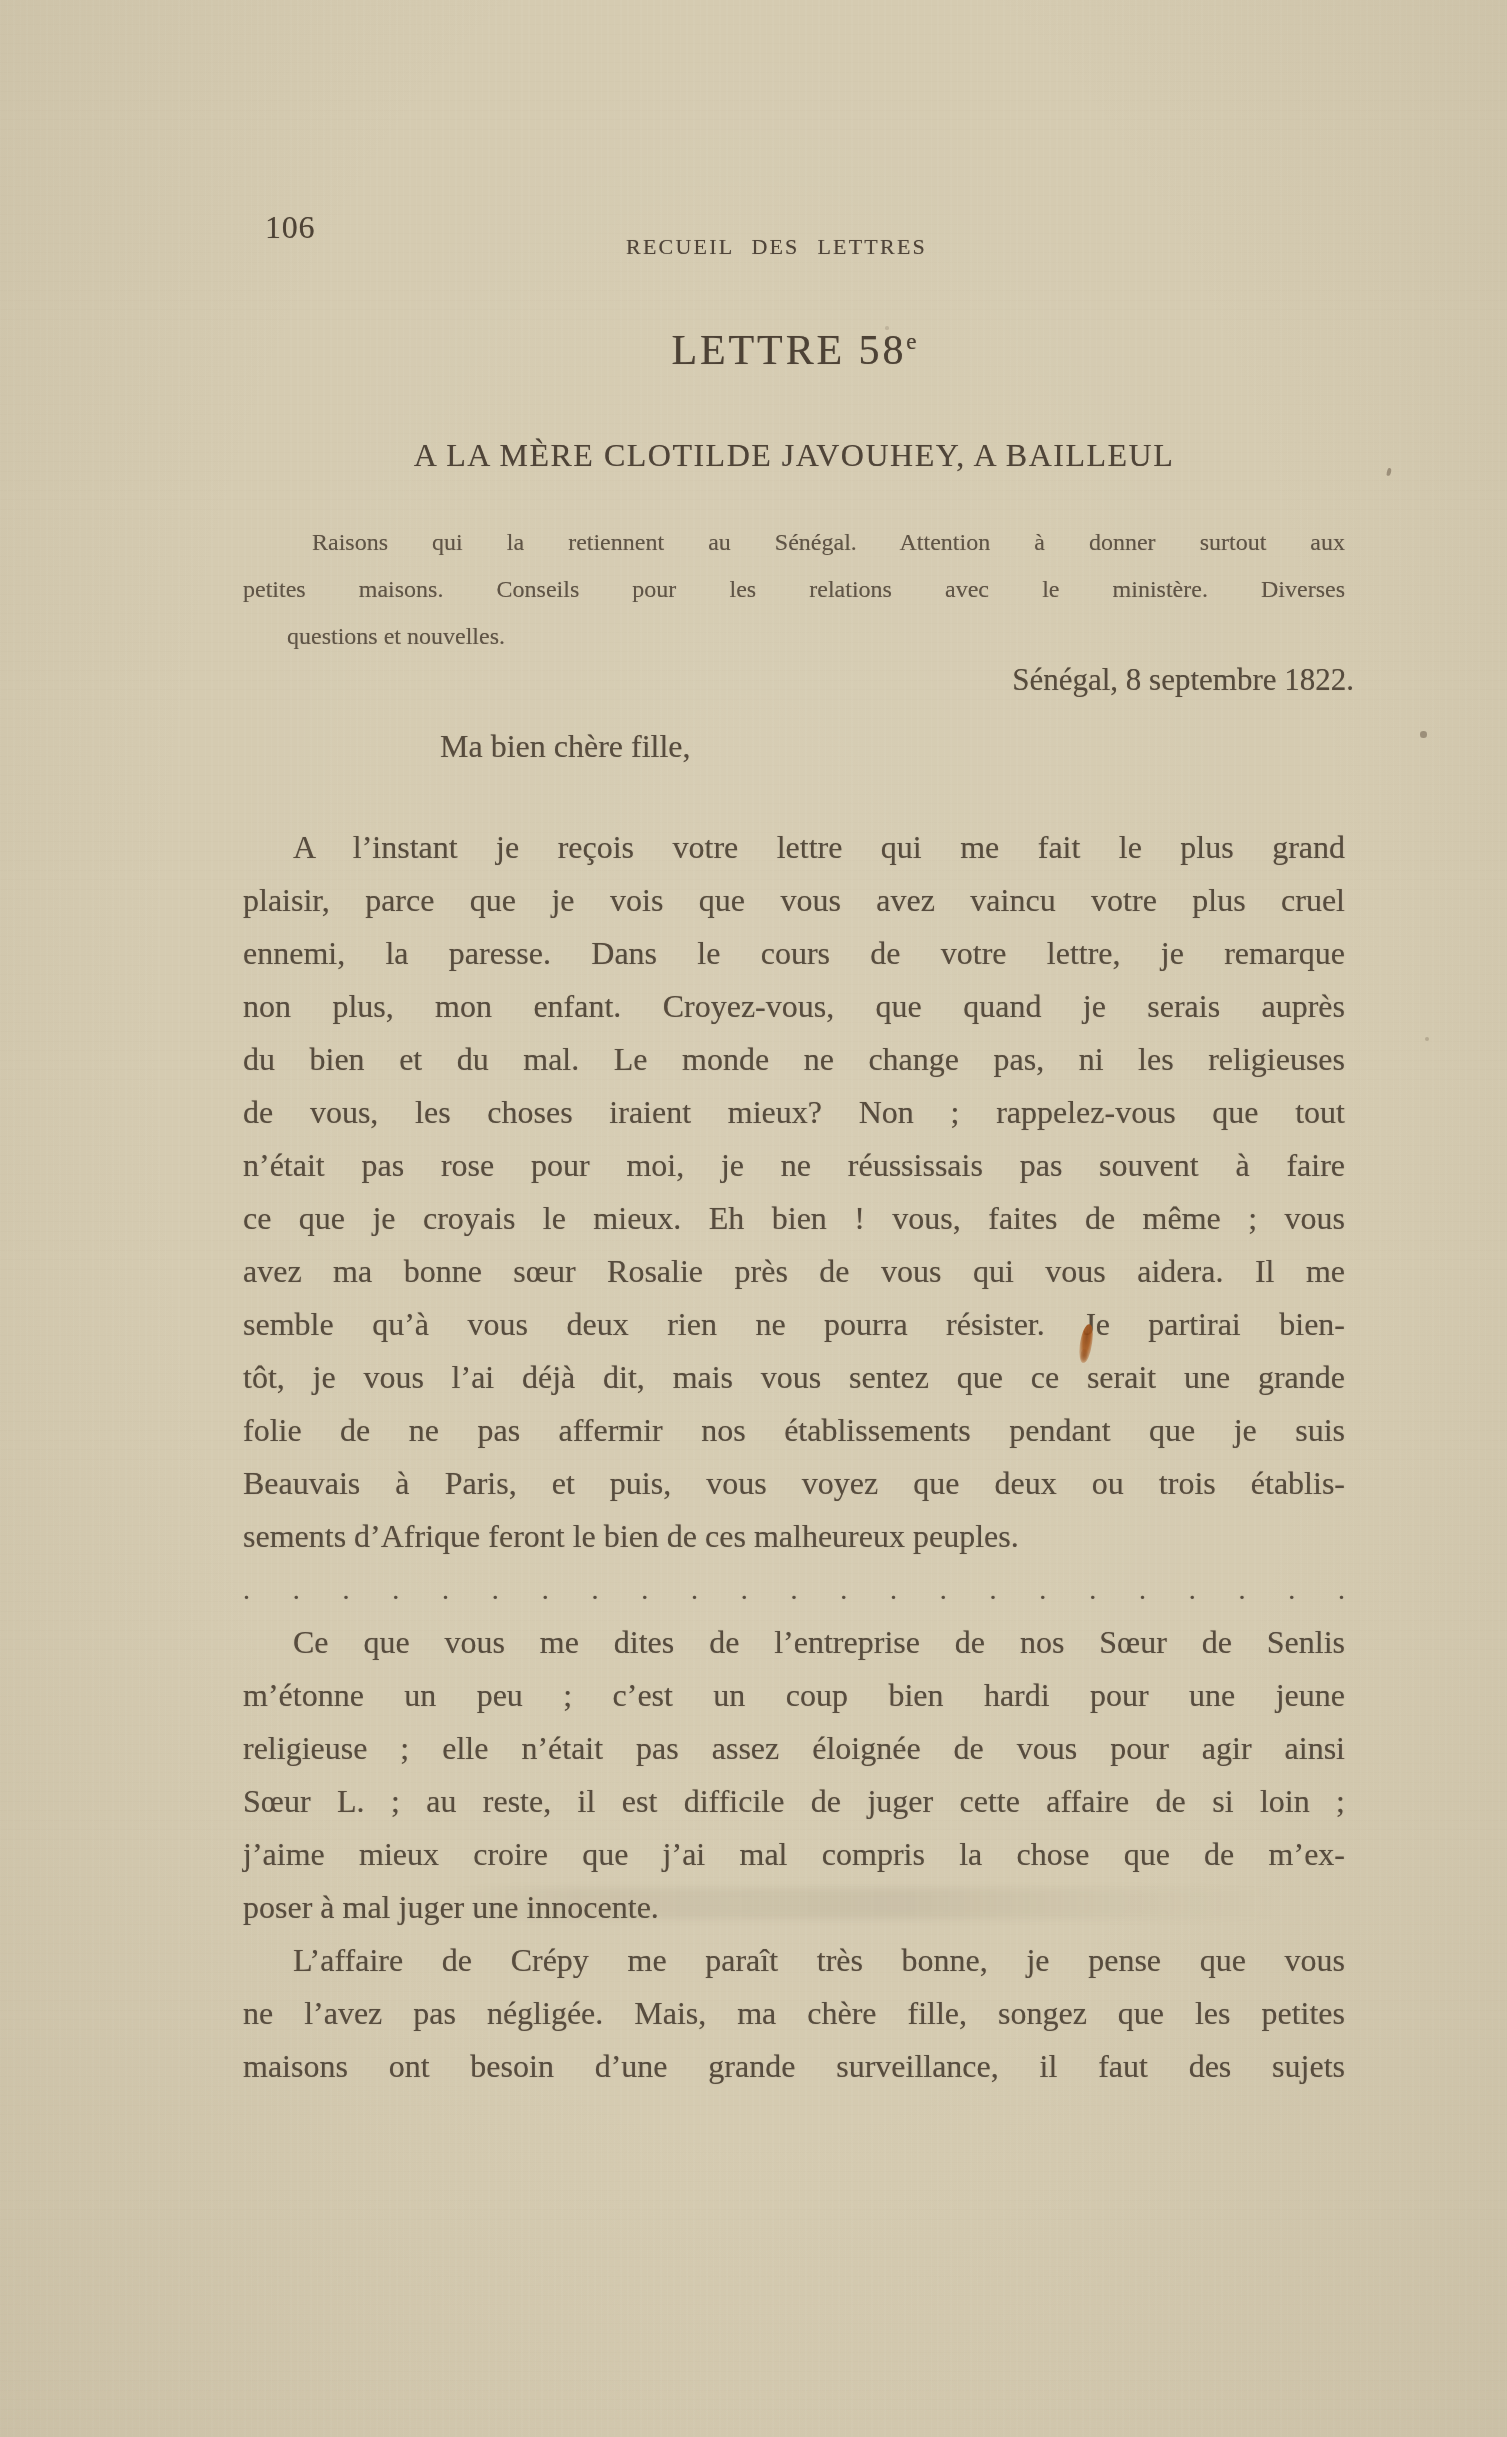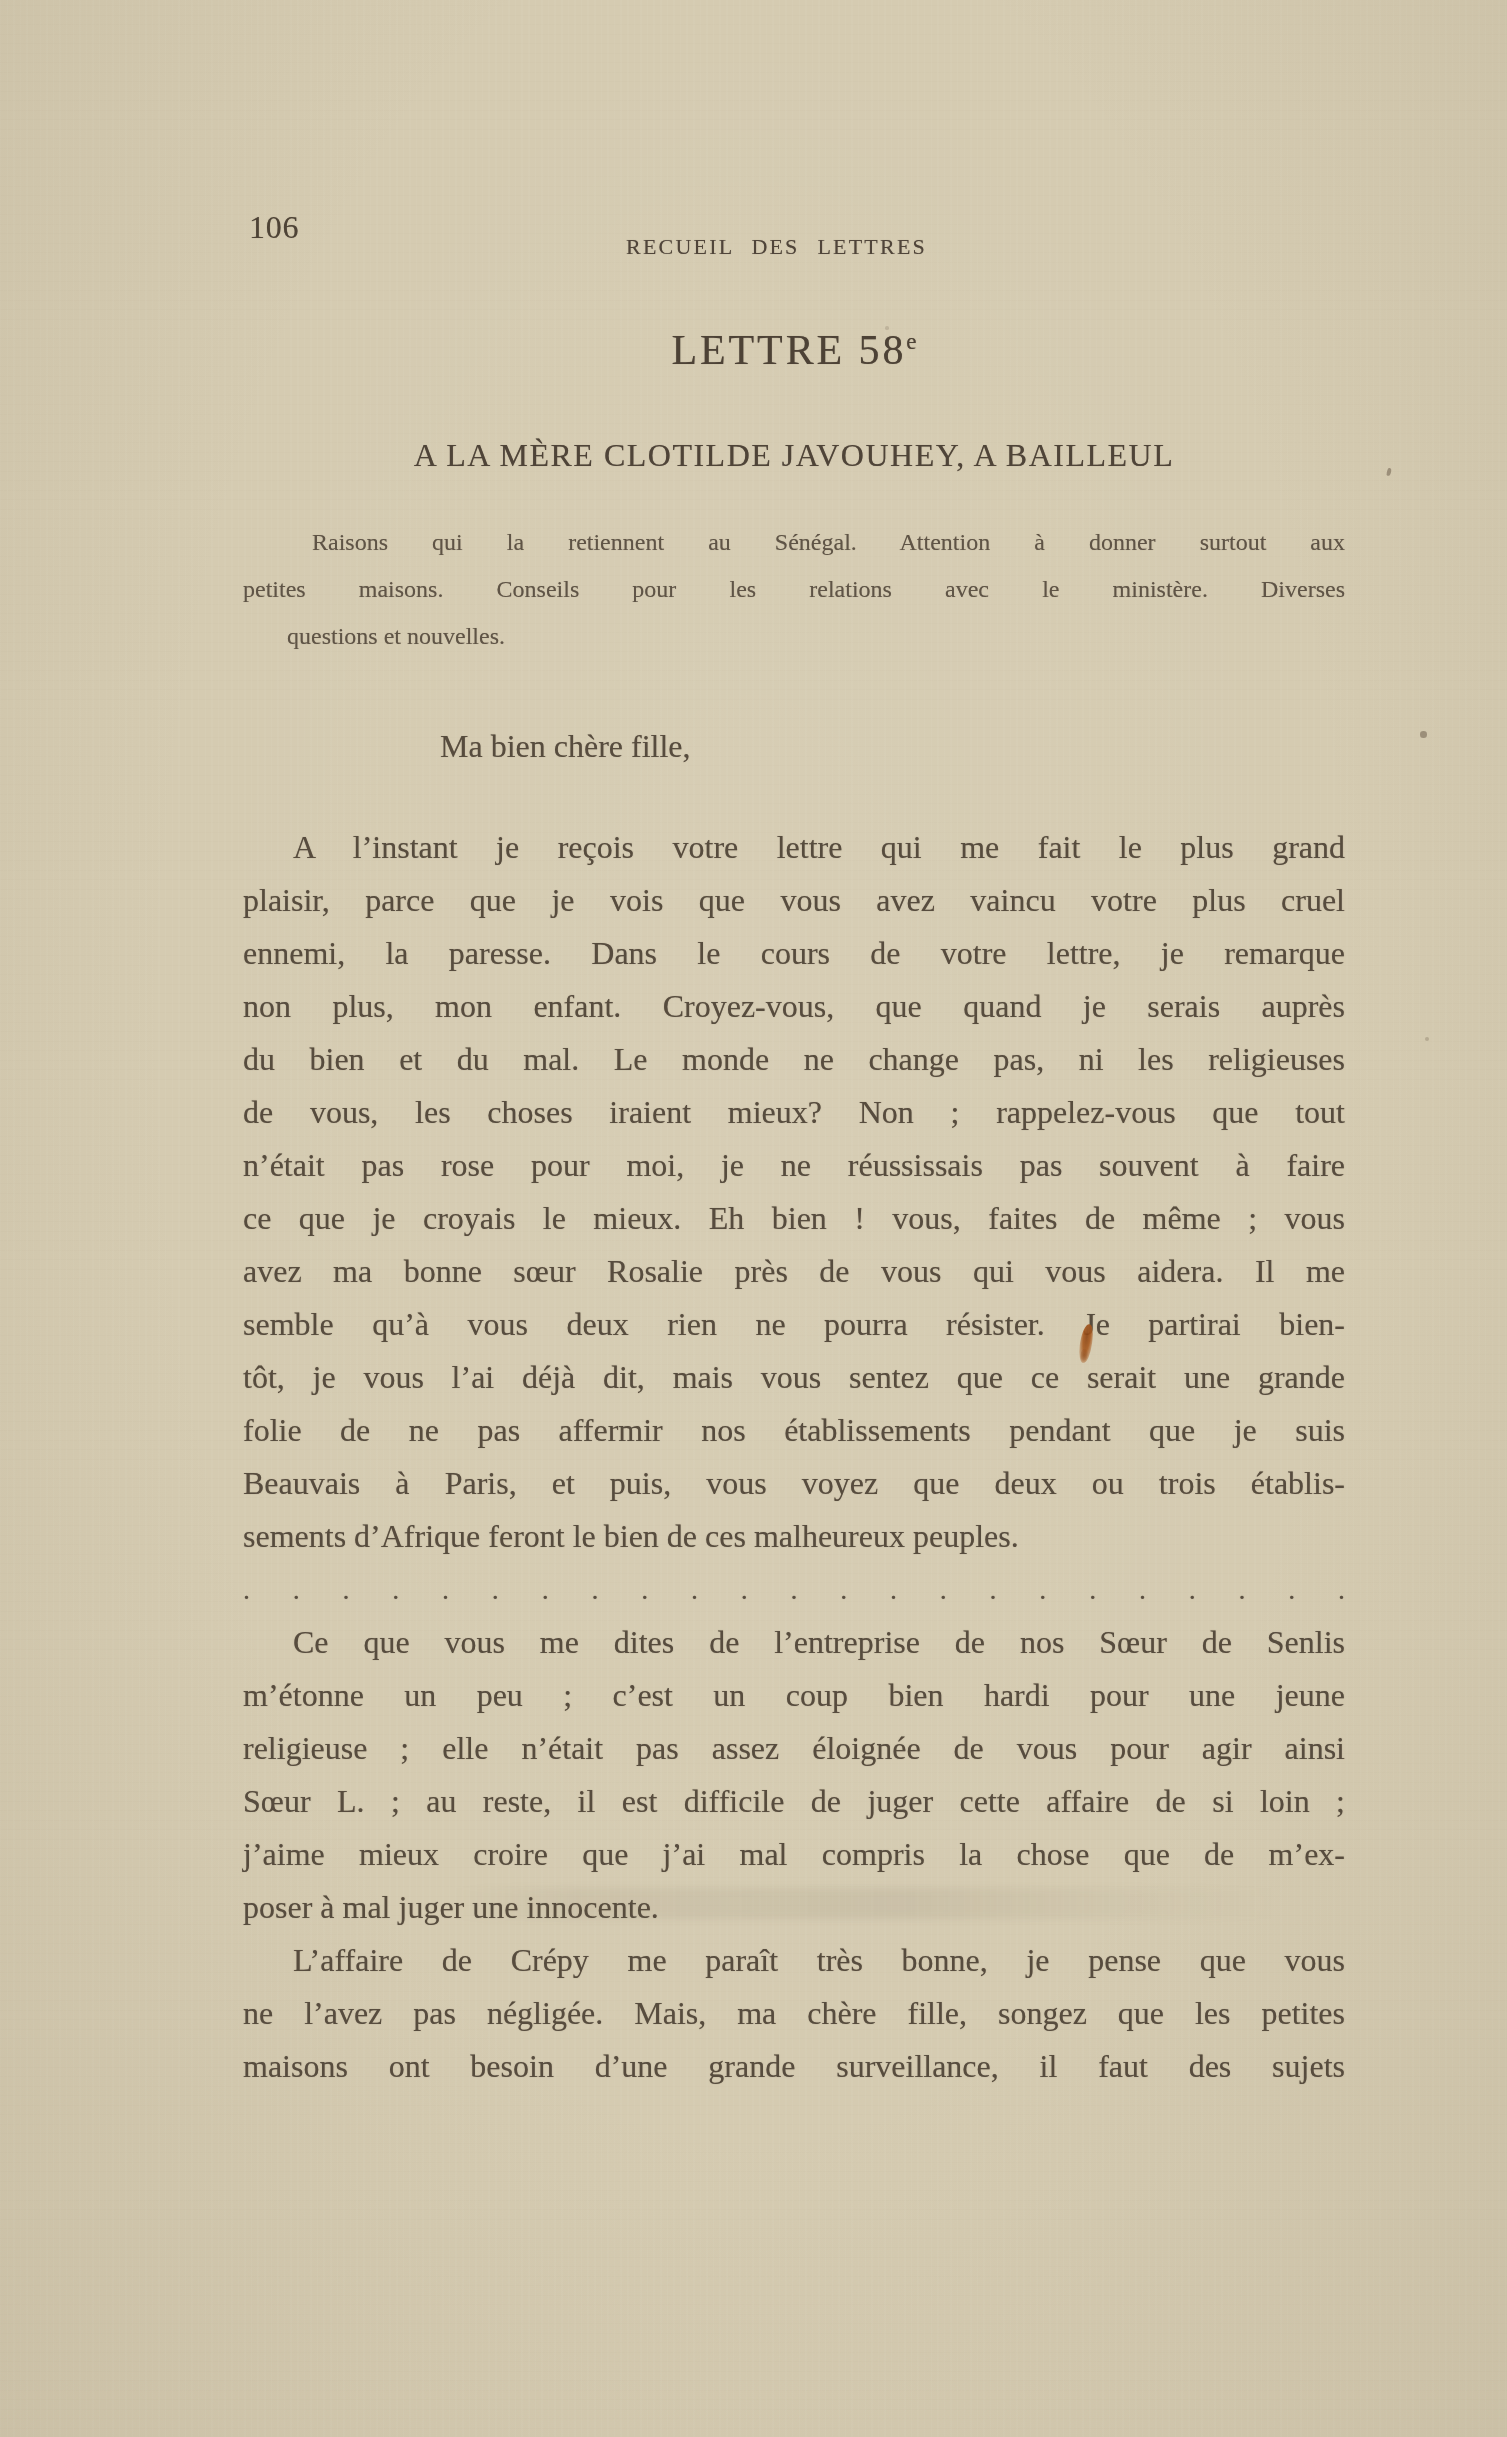--- a/index.html
+++ b/index.html
@@ -11,21 +11,21 @@
       radial-gradient(ellipse at 50% 42%, rgba(255,255,255,0.05) 0%, rgba(255,255,255,0) 55%, rgba(112,96,70,0.10) 100%),
       repeating-linear-gradient(90deg, rgba(255,253,245,0.035) 0px, rgba(255,253,245,0.035) 1.5px, rgba(0,0,0,0) 1.5px, rgba(0,0,0,0) 6.6px),
       repeating-linear-gradient(0deg, rgba(120,105,80,0.018) 0px, rgba(120,105,80,0.018) 0.7px, rgba(0,0,0,0) 0.7px, rgba(0,0,0,0) 9.5px),
       #d5cbb1;
     overflow:hidden;
     font-family:"Liberation Serif","DejaVu Serif",serif;
     color:#574c3e;
   }
   .abs{position:absolute;}
   .page-number{
-    left:249px;top:209px;font-size:32px;letter-spacing:0.7px;color:#4e4336;
+    left:265px;top:209px;font-size:32px;letter-spacing:0.7px;color:#4e4336;
     text-shadow:0 0 0.7px rgba(78,67,54,0.55);
   }
   .running-head{
     left:243px;top:234px;width:1067px;text-align:center;
     font-size:22px;letter-spacing:2.2px;word-spacing:10.2px;color:#50453a;
     text-shadow:0 0 0.7px rgba(80,69,58,0.5);
   }
   .letter-title{
     left:243px;top:326px;width:1102px;text-align:center;
     font-size:42px;letter-spacing:2.9px;color:#4d4236;
@@ -99,20 +99,21 @@
   <div class="abs letter-title"><span>LETTRE 58</span><sup>e</sup></div>
 
   <div class="abs letter-recipient">A LA MÈRE CLOTILDE JAVOUHEY, A BAILLEUL</div>
 
   <div class="abs summary">
     <div class="jline ind">Raisons qui la retiennent au Sénégal. Attention à donner surtout aux</div>
     <div class="jline">petites maisons. Conseils pour les relations avec le ministère. Diverses</div>
     <div class="jline endline">questions et nouvelles.</div>
   </div>
 
+  <div class="abs dateline">Sénégal, 8 septembre 1822.</div>
   <div class="abs salutation">Ma bien chère fille,</div>
 
   <div class="abs body-text">
     <div class="jline ind">A l’instant je reçois votre lettre qui me fait le plus grand</div>
     <div class="jline">plaisir, parce que je vois que vous avez vaincu votre plus cruel</div>
     <div class="jline">ennemi, la paresse. Dans le cours de votre lettre, je remarque</div>
     <div class="jline">non plus, mon enfant. Croyez-vous, que quand je serais auprès</div>
     <div class="jline">du bien et du mal. Le monde ne change pas, ni les religieuses</div>
     <div class="jline">de vous, les choses iraient mieux? Non ; rappelez-vous que tout</div>
     <div class="jline">n’était pas rose pour moi, je ne réussissais pas souvent à faire</div>

